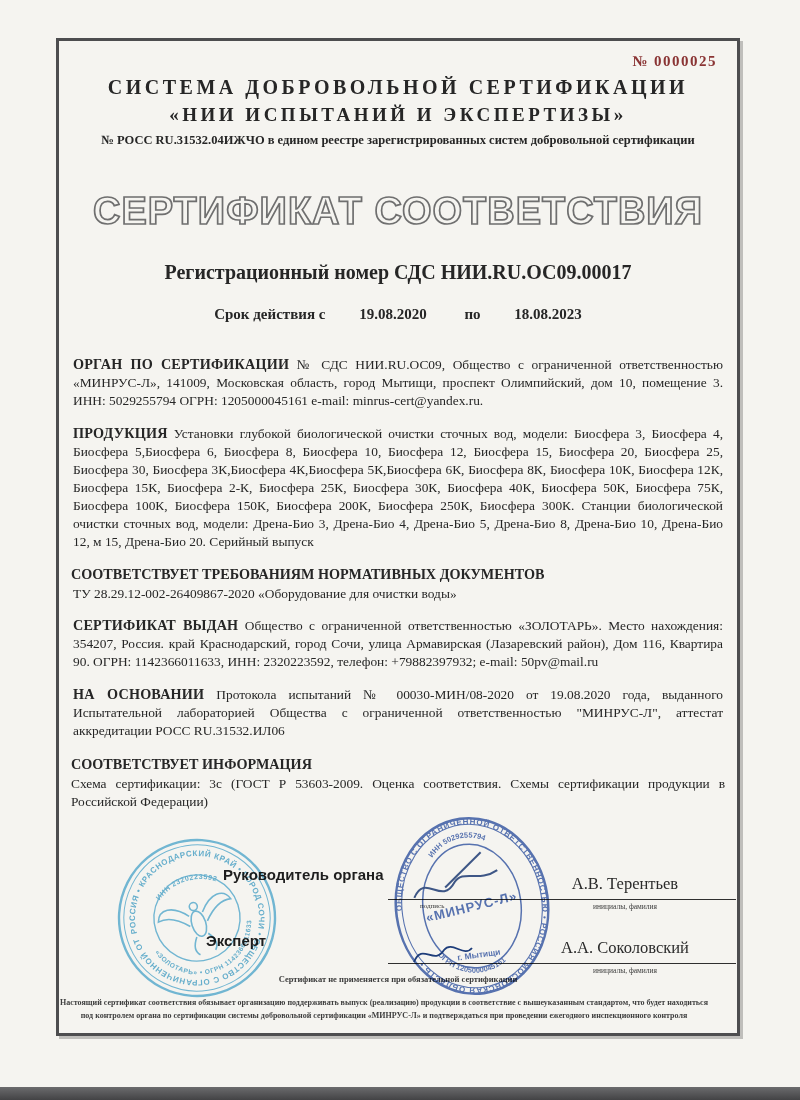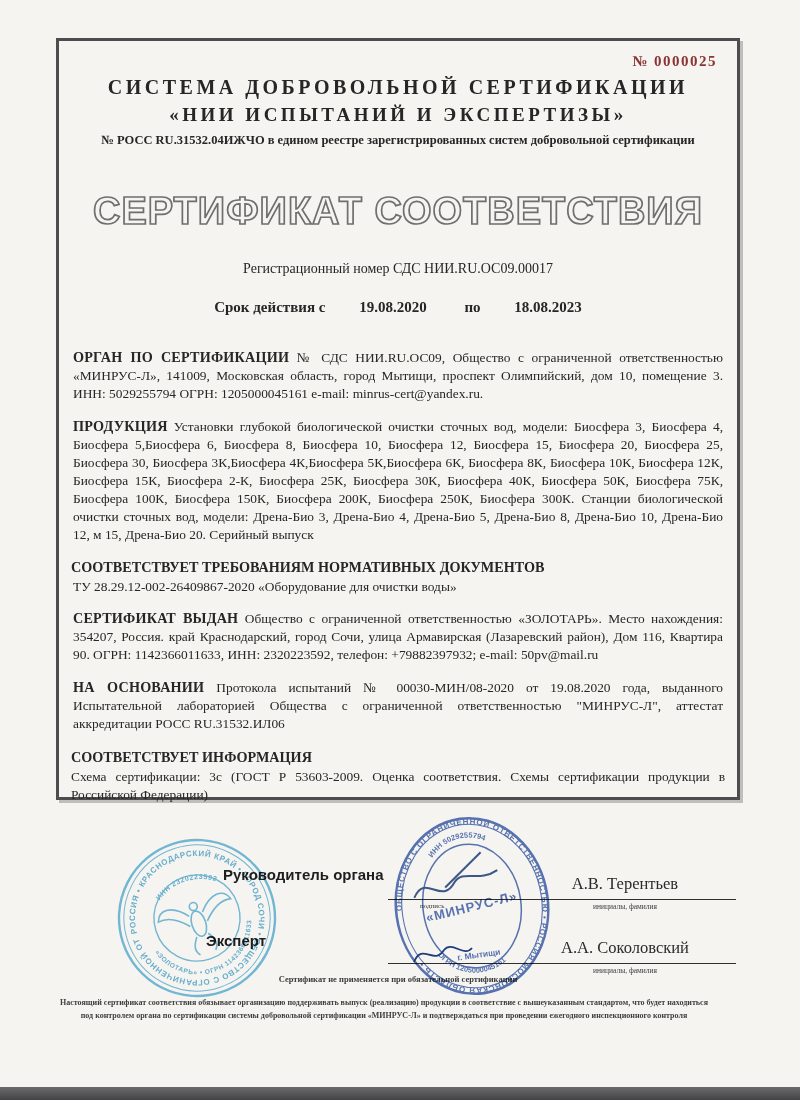--- a/index.html
+++ b/index.html
@@ -8,42 +8,42 @@
     position: relative;
     width: 800px; height: 1100px;
     background: #f5f4f0;
     font-family: "Liberation Serif", serif;
     color: #262626;
     overflow: hidden;
     margin: 0 auto;
   }
   .frame {
     position: absolute; left: 56px; top: 38px;
-    width: 684px; height: 762px;
+    width: 684px; height: 998px;
     border: 3px solid #4d4d4f;
     box-shadow: 3px 3px 0 rgba(110,110,108,0.4);
     padding: 8px 12px;
   }
   .cert-no {
     text-align: right; font-weight: bold; font-size: 15px;
     color: #8a3434; letter-spacing: 1.5px; margin: 4px 8px 0 0;
   }
   .sys-line1 { text-align:center; font-weight:bold; font-size:20px; letter-spacing:3.5px; margin-top:6px; }
   .sys-line2 { text-align:center; font-weight:bold; font-size:19px; letter-spacing:3.5px; margin-top:5px; }
   .registry  { text-align:center; font-weight:bold; font-size:12.5px; margin-top:7px; }
   .big-title {
     margin-top: 42px; text-align:center;
     font-family: "Liberation Sans", sans-serif;
     font-weight: bold; font-size: 38px; letter-spacing: 1px;
     color: transparent; -webkit-text-stroke: 1.7px #6f6f6f;
   }
   @supports not (-webkit-text-stroke: 1px black) {
     .big-title { color:#6f6f6f; }
   }
-  .reg-line  { text-align:center; font-weight:normal; font-size:14px; margin-top:28px; }
+  .reg-line  { text-align:center; font-weight:bold; font-size:20px; margin-top:28px; }
   .validity  { text-align:center; font-weight:bold; font-size:15px; margin-top:22px; }
   .validity span { display:inline-block; }
   .validity .g1 { margin-left:30px; }
   .validity .g2 { margin-left:34px; }
   .validity .g3 { margin-left:30px; }
 
   .para { font-size:13.4px; line-height:1.34; text-align:justify; margin:0 2px; }
   .para b { font-size:14.2px; letter-spacing:0.2px; }
   .sec-organ        { margin-top:32px; }
   .sec-production   { margin-top:14px; display:flex; }

